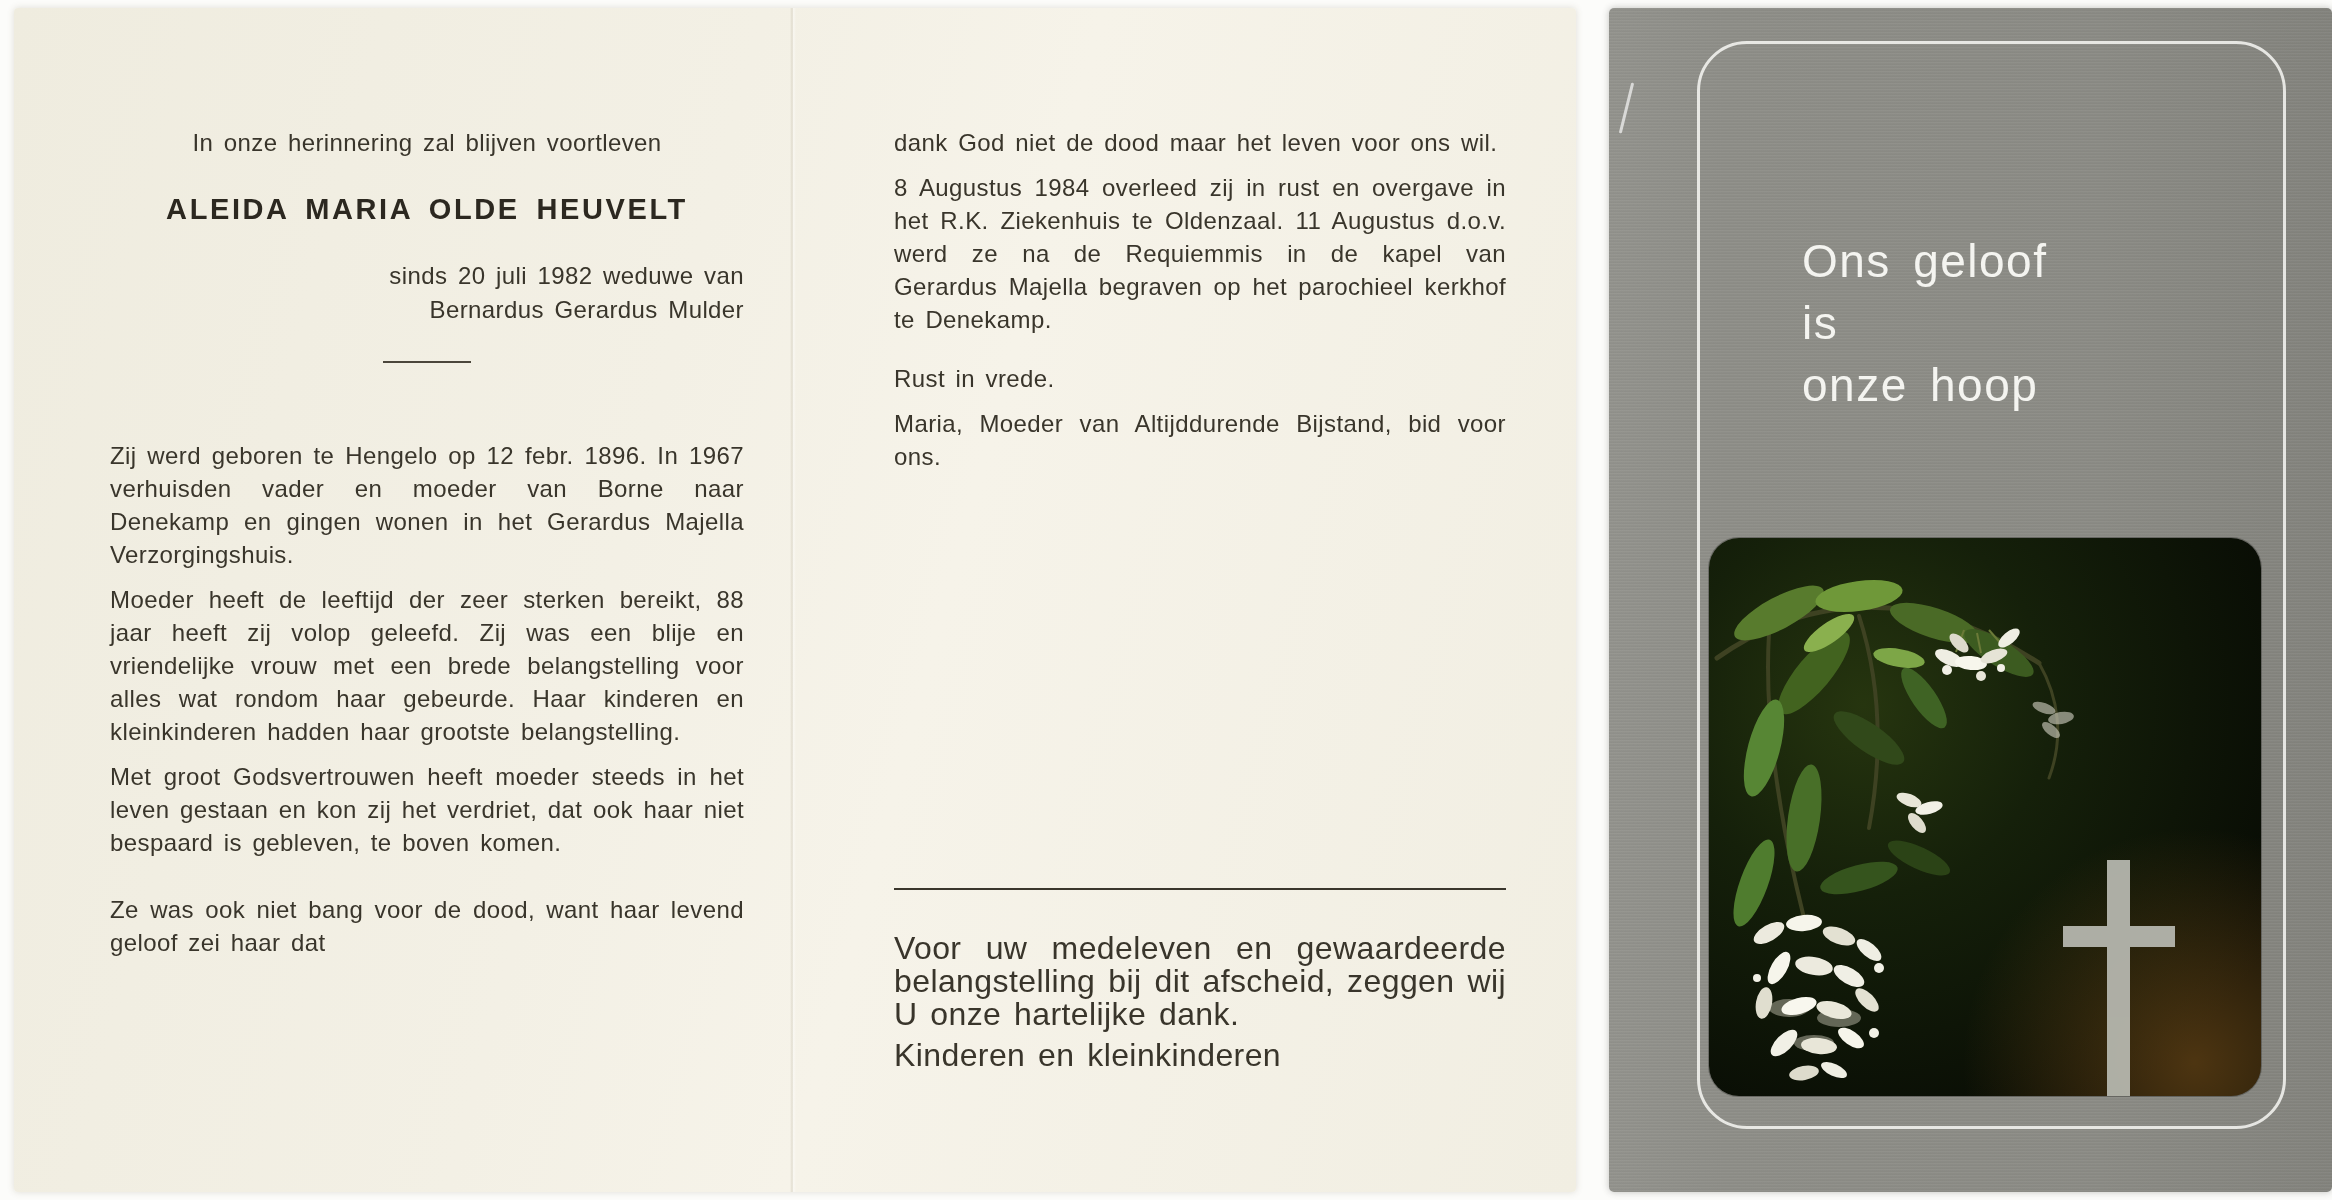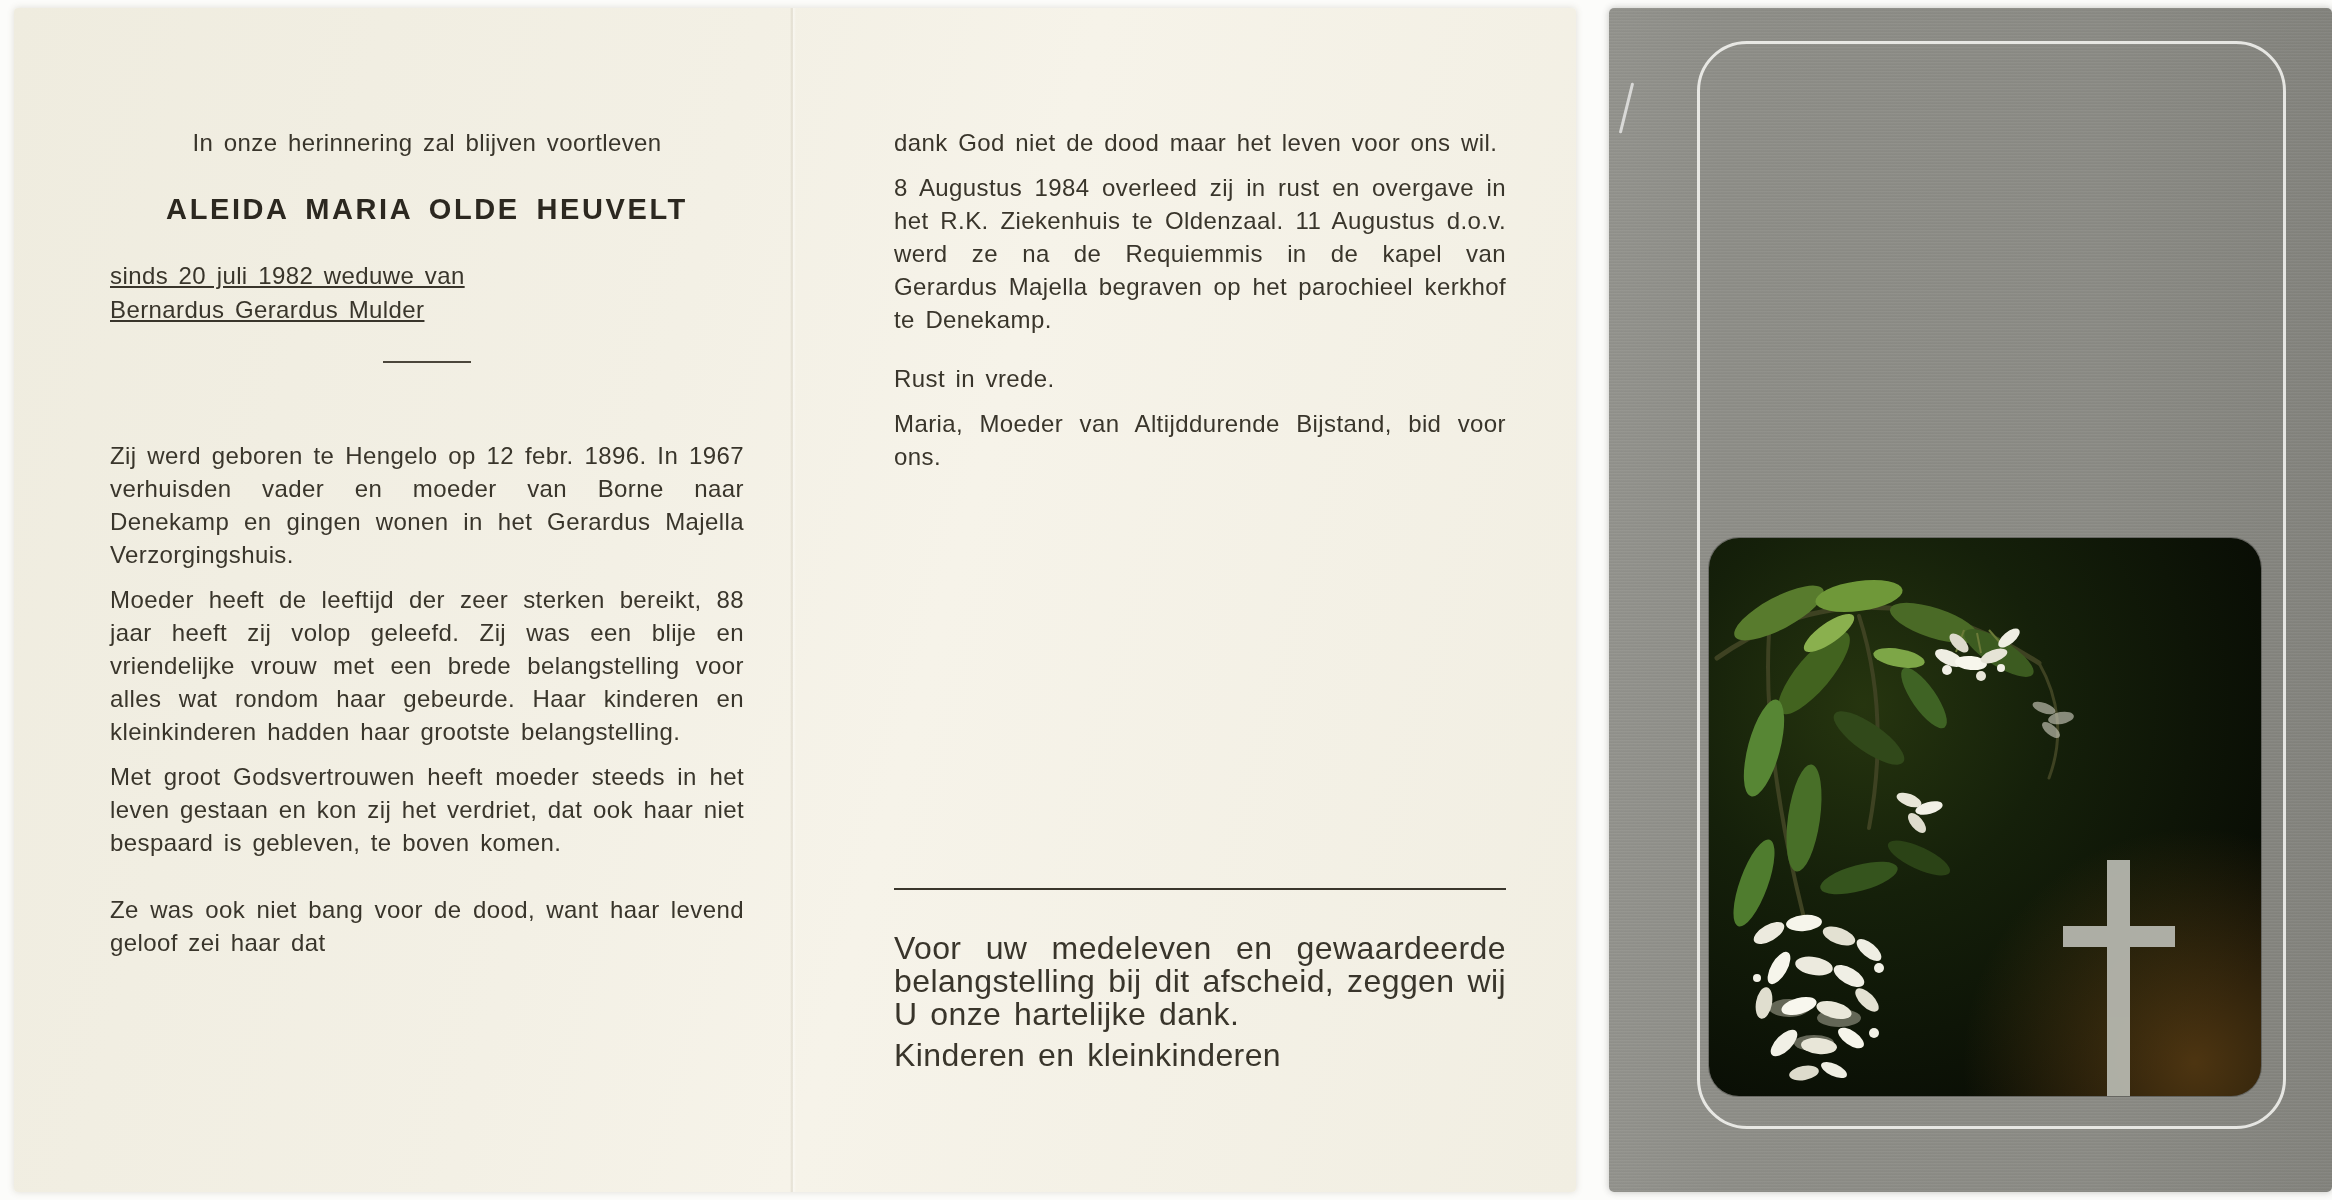--- a/index.html
+++ b/index.html
@@ -37,21 +37,21 @@
   .col-left { left: 96px; top: 118px; width: 634px; }
   .col-mid  { left: 880px; top: 118px; width: 612px; }
 
   .intro { text-align: center; margin: 0 0 32px 0; }
   .name {
     font-size: 29px; line-height: 36px; font-weight: 700;
     letter-spacing: 2.6px; word-spacing: 6px;
     text-align: center; color: #2c2820;
     margin: 0 0 32px 0;
   }
-  .sub { text-align: left; margin: 0; line-height: 34px; text-decoration: underline; }
+  .sub { text-align: right; margin: 0; line-height: 34px; }
   .divider {
     width: 88px; height: 0;
     border-top: 2px solid #4b463b;
     margin: 34px auto 76px auto;
   }
   .para { text-align: justify; margin: 0 0 12px 0; }
   .para.extra-gap { margin-top: 34px; }
   .para.space-before { margin-top: 26px; }
   .single { text-align: left; }
 
@@ -138,20 +138,25 @@
       <div class="rule"></div>
       <p class="thanks">Voor uw medeleven en gewaardeerde belangstelling bij dit afscheid, zeggen wij U onze hartelijke dank.</p>
       <p class="signature">Kinderen en kleinkinderen</p>
     </div>
   </div>
 
   <div class="cover">
     <div class="scratch"></div>
     <div class="cover-frame"></div>
 
+    <div class="cover-title">
+      <div>Ons geloof</div>
+      <div>is</div>
+      <div>onze hoop</div>
+    </div>
 
     <div class="cover-photo">
       <svg width="552" height="558" viewBox="0 0 552 558" xmlns="http://www.w3.org/2000/svg">
         <defs>
           <radialGradient id="bgGrad" cx="28%" cy="30%" r="85%">
             <stop offset="0%" stop-color="#26350f"></stop>
             <stop offset="40%" stop-color="#15200a"></stop>
             <stop offset="100%" stop-color="#070a04"></stop>
           </radialGradient>
           <radialGradient id="warmGrad" cx="88%" cy="94%" r="42%">

